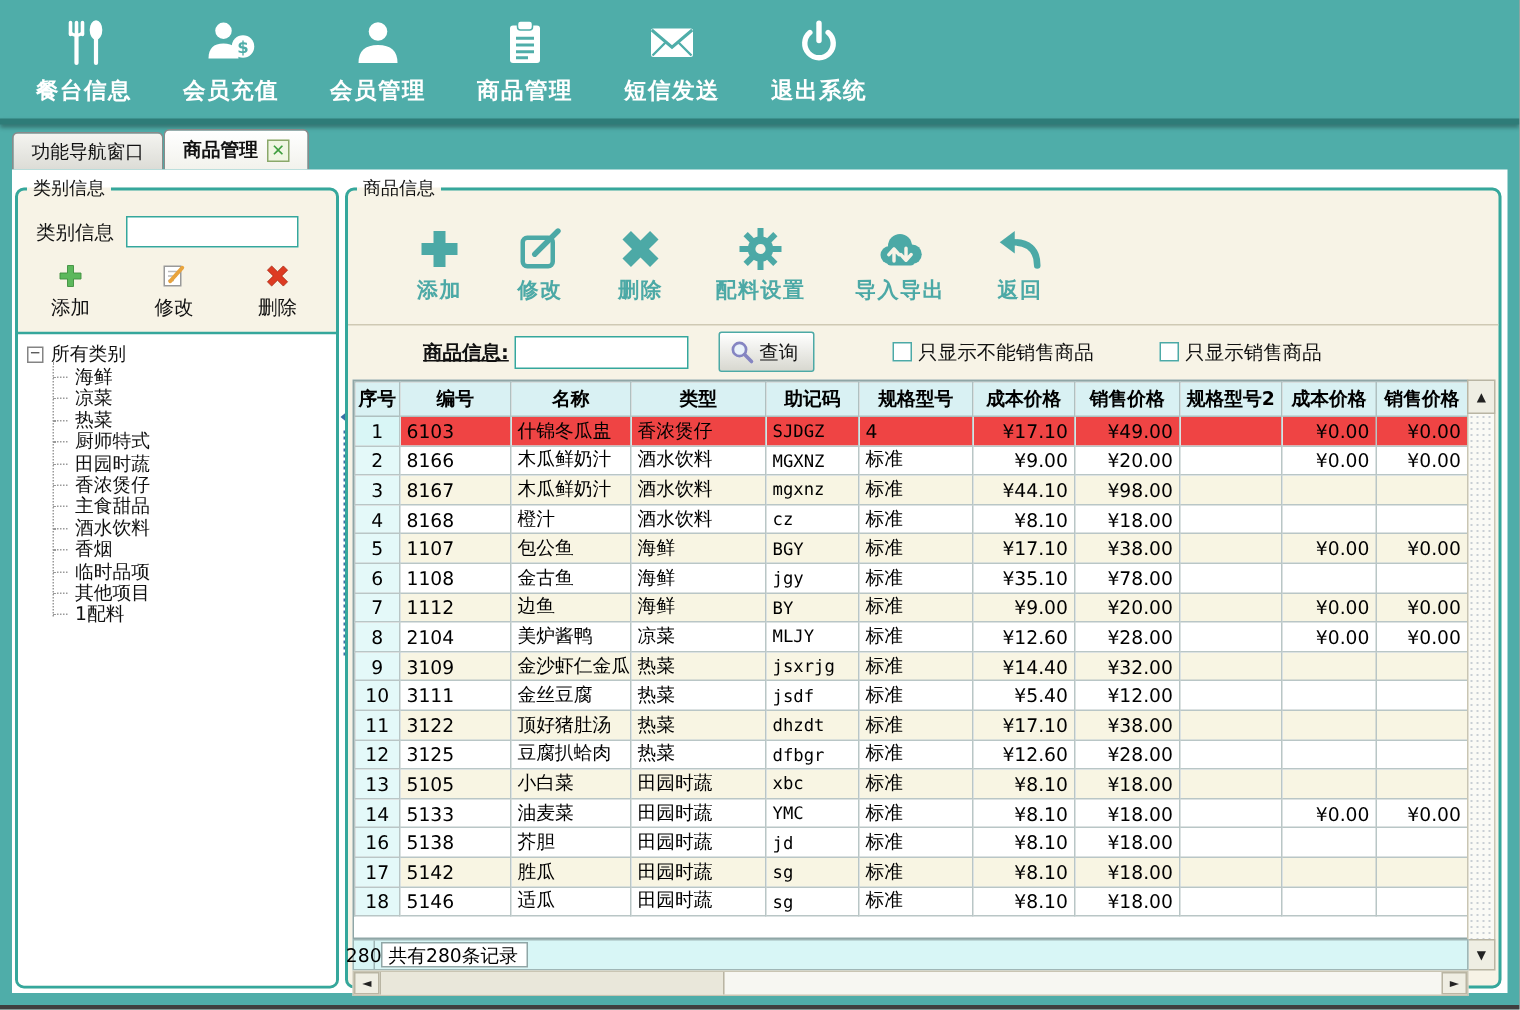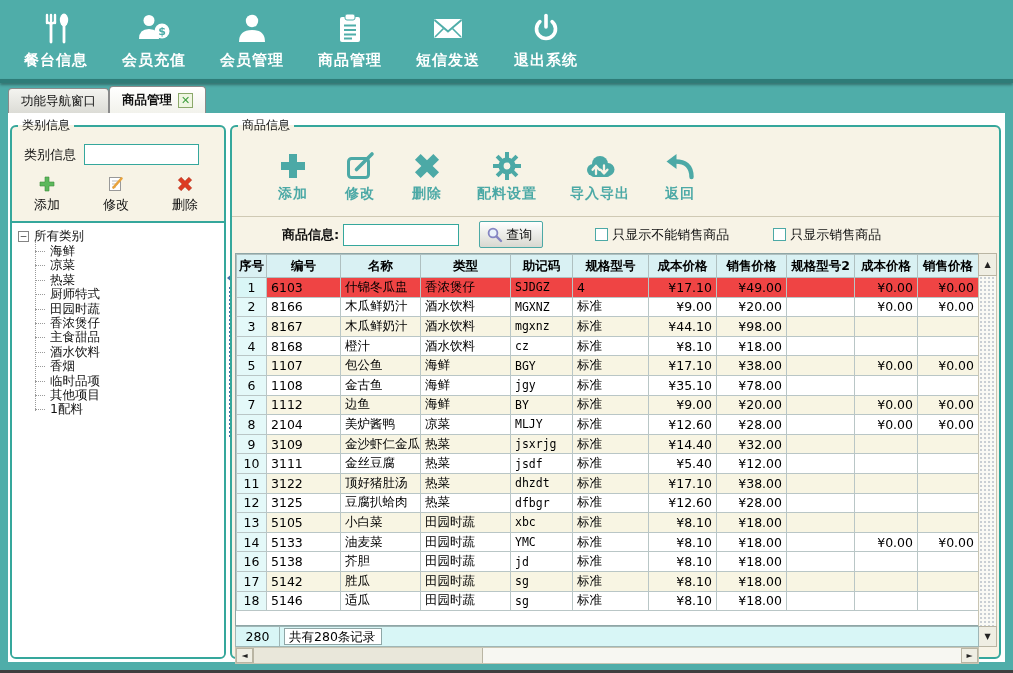--- a/index.html
+++ b/index.html
@@ -53,21 +53,21 @@
   .splitter-line { margin:4px 0 0 2px; height:150px; border-left:2px dotted #3B6EA5; }
 
   
   .rp { position:absolute; left:222px; top:4px; width:771px; height:542px; }
   .rp-toolbar { display:flex; align-items:center; padding:6px 0 4px 44px; gap:33px; height:82px; }
   .rp-btn { display:flex; flex-direction:column; align-items:center; gap:2px; cursor:pointer; }
   .rp-btn svg { width:34px; height:34px; }
   .rp-btn span { font-size:14px; font-weight:bold; color:#4CA9A6; letter-spacing:1px; white-space:nowrap; }
 
   .rp-search { display:flex; align-items:center; height:36px; border-top:1px solid #cfc9b4; padding-left:50px; }
-  .search-label { font-size:13px; font-weight:bold; color:#111; }
+  .search-label { font-size:13px; font-weight:bold; color:#111;text-decoration:underline; }
   .search-input { width:116px; height:22px; border:1px solid #35A79C; background:#fff; margin-left:4px; font-size:12px; padding:0 3px; }
   .query-btn { display:flex; align-items:center; gap:3px; margin-left:20px; height:27px; padding:0 10px 0 6px;
                background:linear-gradient(#ffffff,#d8d8d0); border:1px solid #4CA9A6; border-radius:2px; font-size:13px; color:#111; cursor:pointer;
                font-family:inherit; }
   .chk { display:flex; align-items:center; gap:4px; font-size:13px; color:#111; cursor:pointer; }
   .chk .box { width:13px; height:13px; background:#fff; border:1px solid #4CA9A6; }
   .chk1 { margin-left:52px; } .chk2 { margin-left:44px; }
 
   
   .grid-wrap { position:absolute; left:3px; top:119px; width:744px; height:373px; overflow:hidden; border:1px solid #8FA6A6; background:#fff; }
@@ -83,21 +83,21 @@
   .grid td.m { font-family:"DejaVu Sans Mono","Liberation Mono",monospace; font-size:11.5px; }
 
   
   .sb-btn { background:#EFEEE3; border:1px solid #b9b5a3; color:#222; font-size:8px; display:flex; align-items:center; justify-content:center; cursor:pointer; }
   .vscroll { position:absolute; right:2px; top:119px; width:19px; height:394px; display:flex; flex-direction:column; }
   .vscroll .sb-btn { height:23px; width:100%; }
   .vtrack { flex:1; background:#FAFAF5; background-image:radial-gradient(#c9cfd4 0.8px, transparent 0.9px); background-size:4px 4px; border-left:1px solid #c9c5b3; border-right:1px solid #c9c5b3; }
   .vscroll .sb-btn.bottom { height:21px; }
 
   .status-row { position:absolute; left:3px; top:492px; width:744px; height:21px; background:#D8F6F6; border:1px solid #9FB6B6; display:flex; align-items:center; }
-  .status-count { width:44px; height:100%; border-right:1px solid #9FB6B6; display:flex; align-items:center; justify-content:center; font-size:12.5px; color:#000; }
+  .status-count { width:14px; height:100%; border-right:1px solid #9FB6B6; display:flex; align-items:center; justify-content:center; font-size:12.5px; color:#000; }
   .status-text { margin-left:4px; height:17px; line-height:16px; background:#fff; border:1px solid #8FA6A6; font-size:12.5px; color:#000; padding:0 6px 0 4px; }
 
   .hscroll { position:absolute; left:3px; top:513px; width:744px; height:17px; background:#F7F7F2; border:1px solid #c9c5b3; display:flex; align-items:stretch; }
   .hscroll .sb-btn { width:17px; }
   .hthumb { width:230px; background:#E9E7DA; border:1px solid #b9b5a3; border-top:none; border-bottom:none; cursor:pointer; }
   .htrack { flex:1; }
   .hscroll .sb-btn.right { margin-left:auto; }
 </style>
 </head>
 <body>

